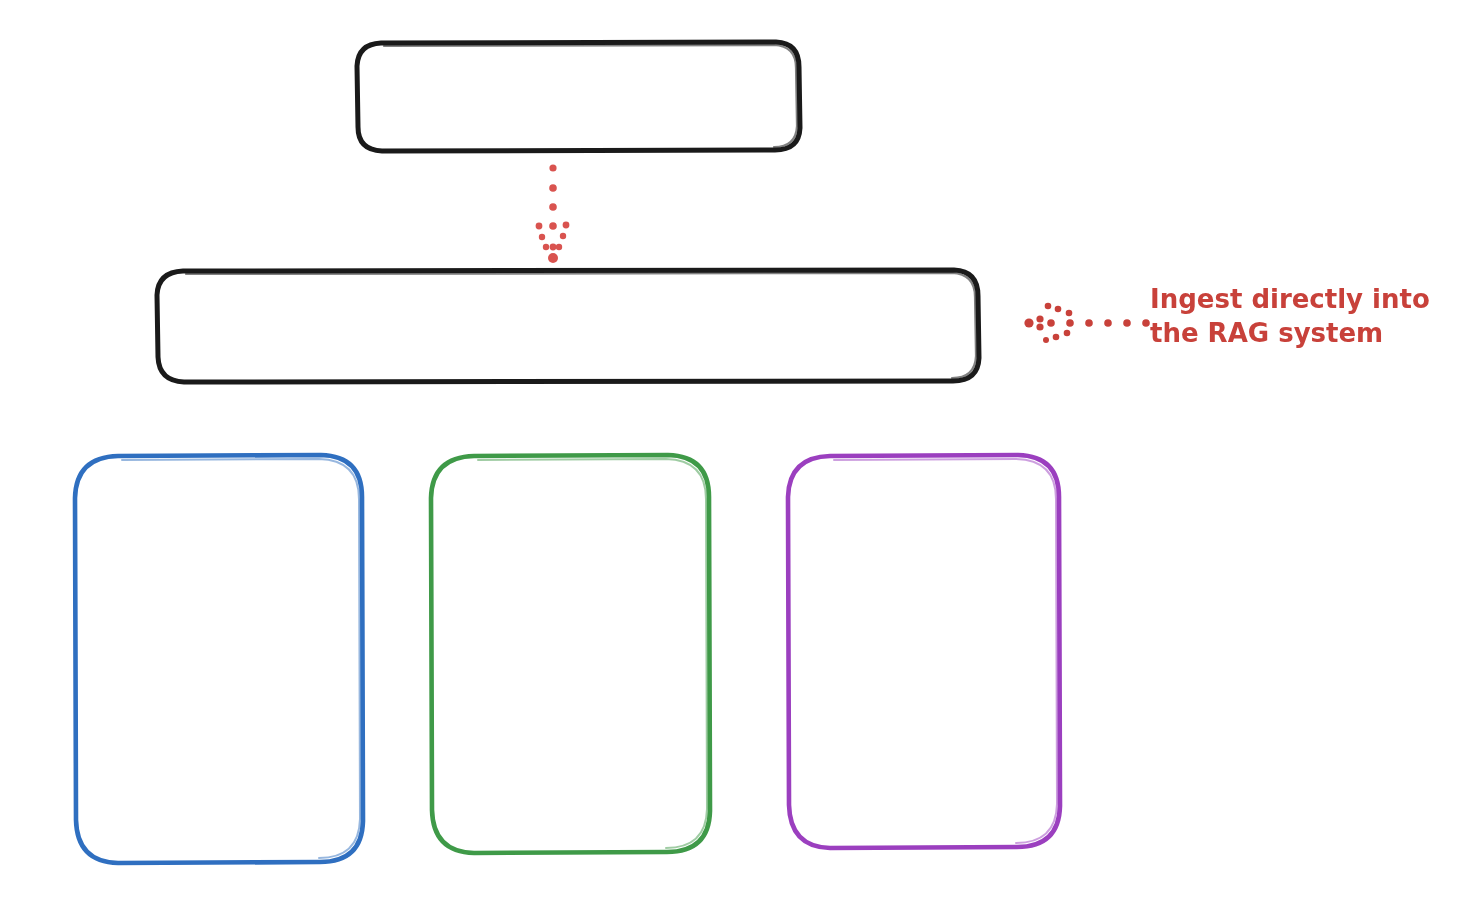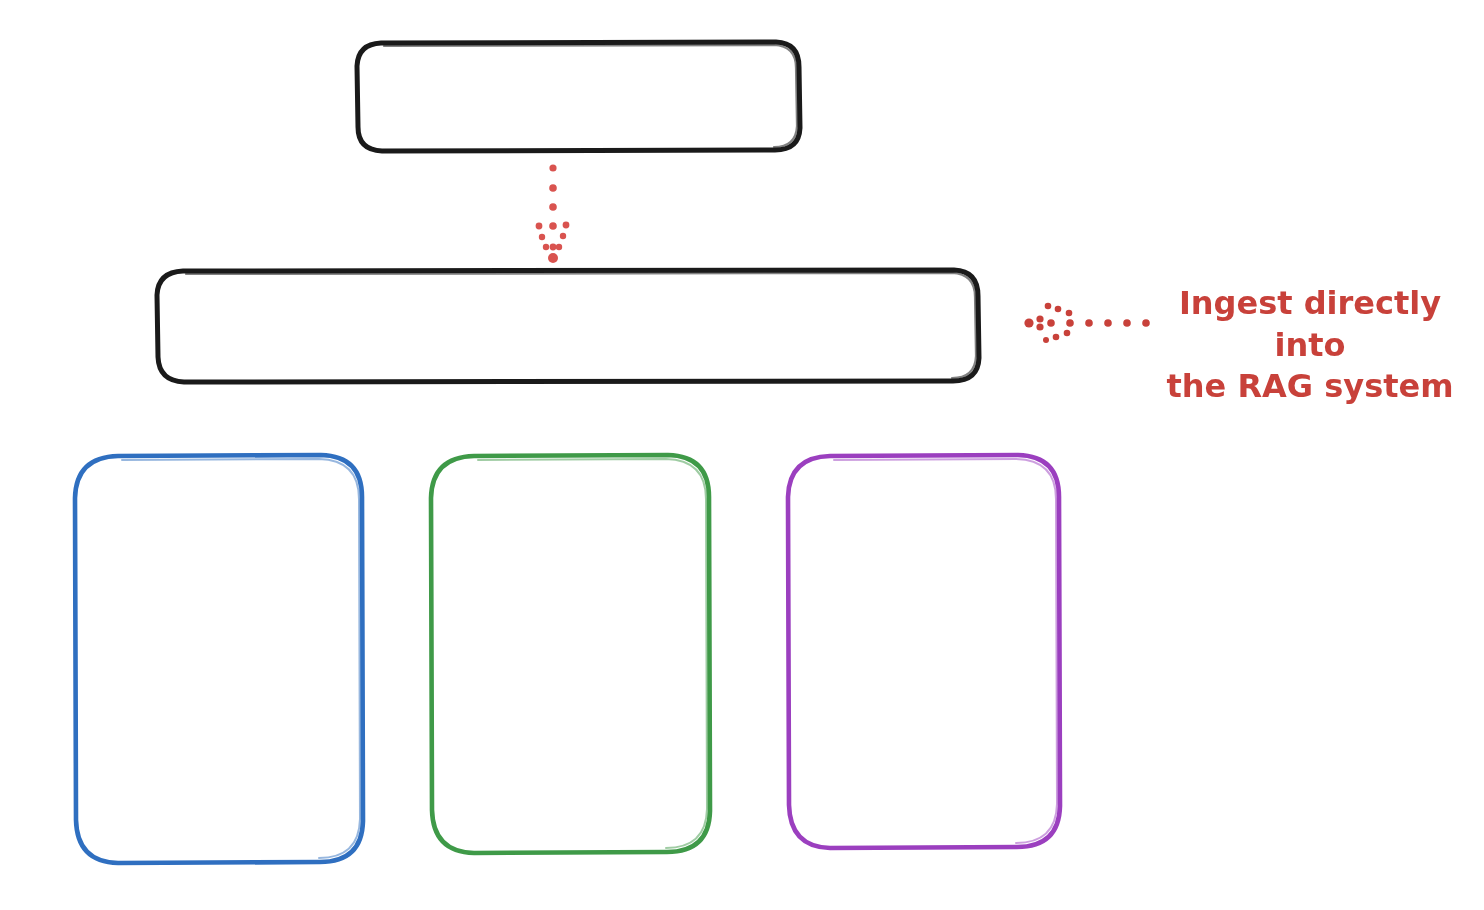--- a/index.html
+++ b/index.html
@@ -74,25 +74,25 @@
     width: 100%;
     padding: 0 6px;
     box-sizing: border-box;
   }
   .provider-gap { height: 40px; }
 
   
   .annotation {
     position: absolute;
     font-family: "DejaVu Sans", sans-serif;
-    font-size: 32px;
+    font-size: 26px;
     font-weight: 600;
     line-height: 1.3;
     white-space: pre-line;
-    text-align: center;
+    text-align: left;
   }
 </style>
 </head>
 <body>
 
 <div id="canvas">
 
   <div class="node box-agent" style="left:355px; top:40px; width:447px; height:113px;">
     <svg class="sketch-svg" width="447" height="113" viewBox="0 0 447 113">
       <path d="M26 3 L421 2 Q444 3 444 27 L445 88 Q444 110 420 110 L27 111 Q3 110 3 87 L2 26 Q3 4 26 3 Z" fill="#ffffff" stroke="#1a1a1a" stroke-width="5" stroke-linecap="round" stroke-linejoin="round"></path>

